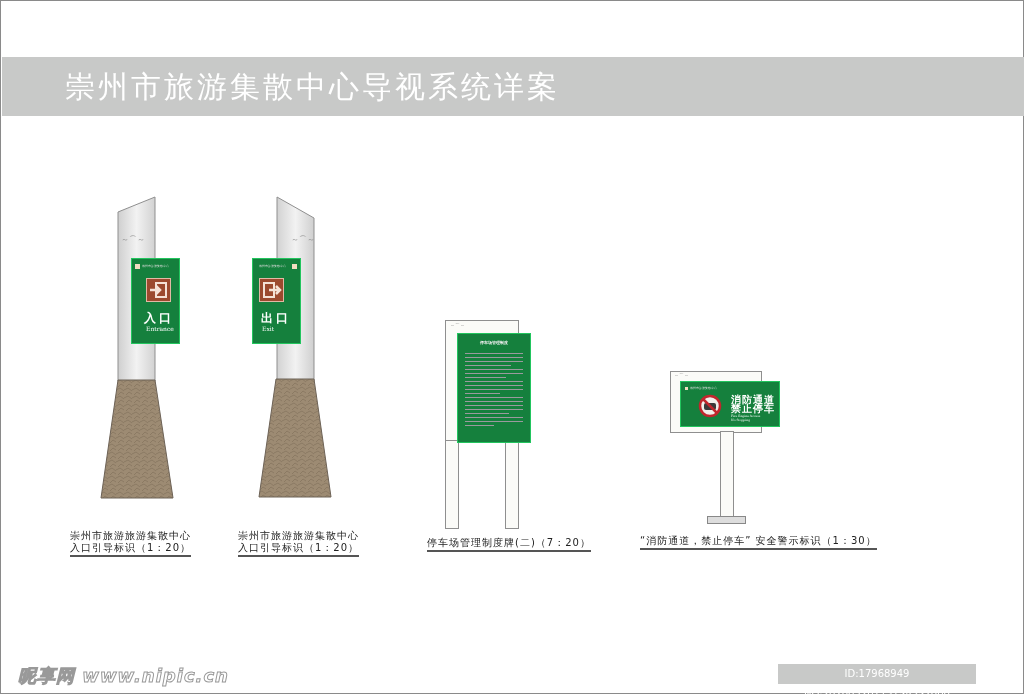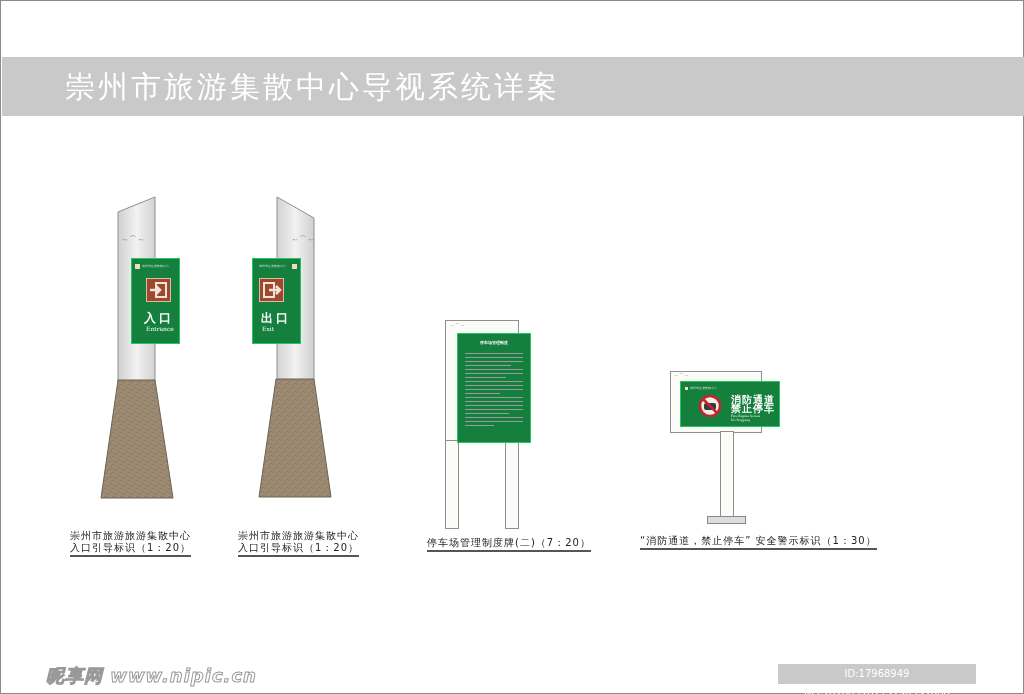--- a/index.html
+++ b/index.html
@@ -13,21 +13,21 @@
   .sign .logo{position:absolute;width:5px;height:5px;background:#f2dcc0;}
   .iconbox{position:absolute;background:#9b4a2e;border:1px solid #e2b9a5;}
   .iconbox svg{position:absolute;left:0;top:0;}
   .bigtxt{position:absolute;font-weight:bold;font-size:12px;letter-spacing:3px;color:#fff;}
   .smtxt{position:absolute;font-family:"DejaVu Serif",serif;font-size:6px;color:#fff;}
   .caption{position:absolute;font-size:10px;color:#222;line-height:12px;letter-spacing:1px;}
   .caption .u{border-bottom:2px solid #555;padding-bottom:1px;}
   .doc-back{position:absolute;background:#fbfbf8;border:1px solid #8f8f8f;}
   .leg{position:absolute;background:#fbfbf8;border:1px solid #8f8f8f;}
   .lines div{height:1px;background:#9a9a9e;margin:3px 0;}
-  .watermark{position:absolute;left:18px;top:664px;font-size:18px;color:#fff;font-style:italic;font-weight:bold;-webkit-text-stroke:1px #999;letter-spacing:1px;margin-left:28px;}
+  .watermark{position:absolute;left:18px;top:664px;font-size:18px;color:#fff;font-style:italic;font-weight:bold;-webkit-text-stroke:1px #999;letter-spacing:1px;}
   .idbox{position:absolute;left:778px;top:664px;width:198px;height:20px;background:#c8c9c8;color:#fff;font-size:10px;line-height:20px;text-align:center;}
   .wave{position:absolute;font-size:8px;color:#888;}
 </style>
 </head>
 <body>
 
 <div class="frame"></div>
 
 <div class="titlebar">
   <div class="t">崇州市旅游集散中心导视系统详案</div>

